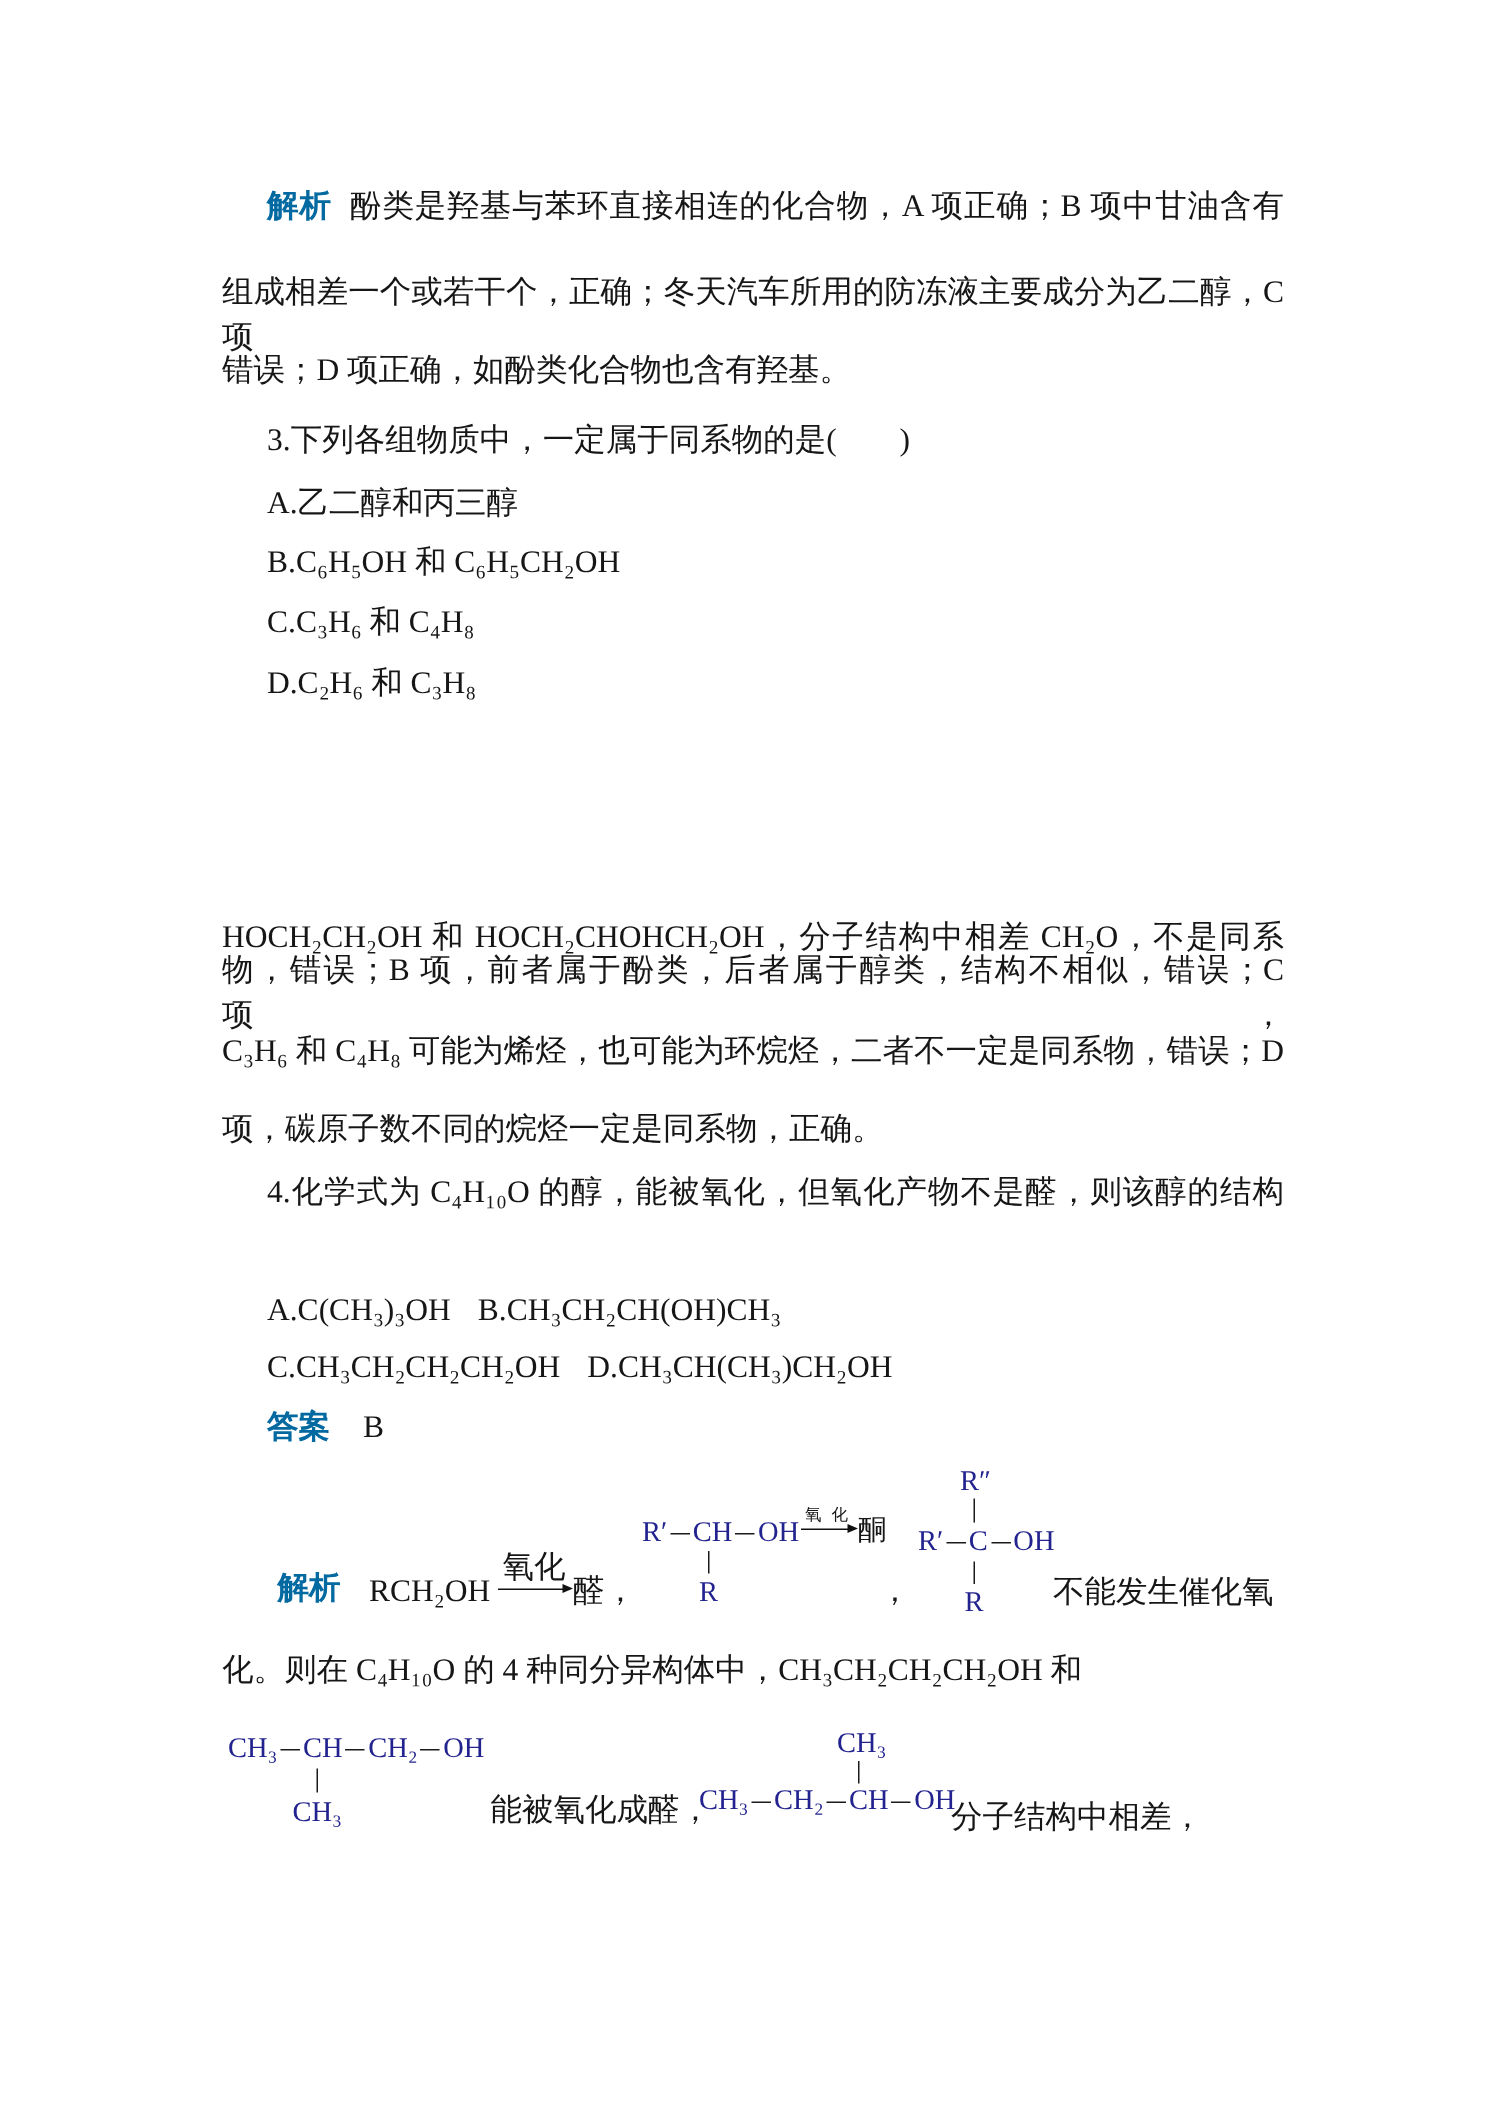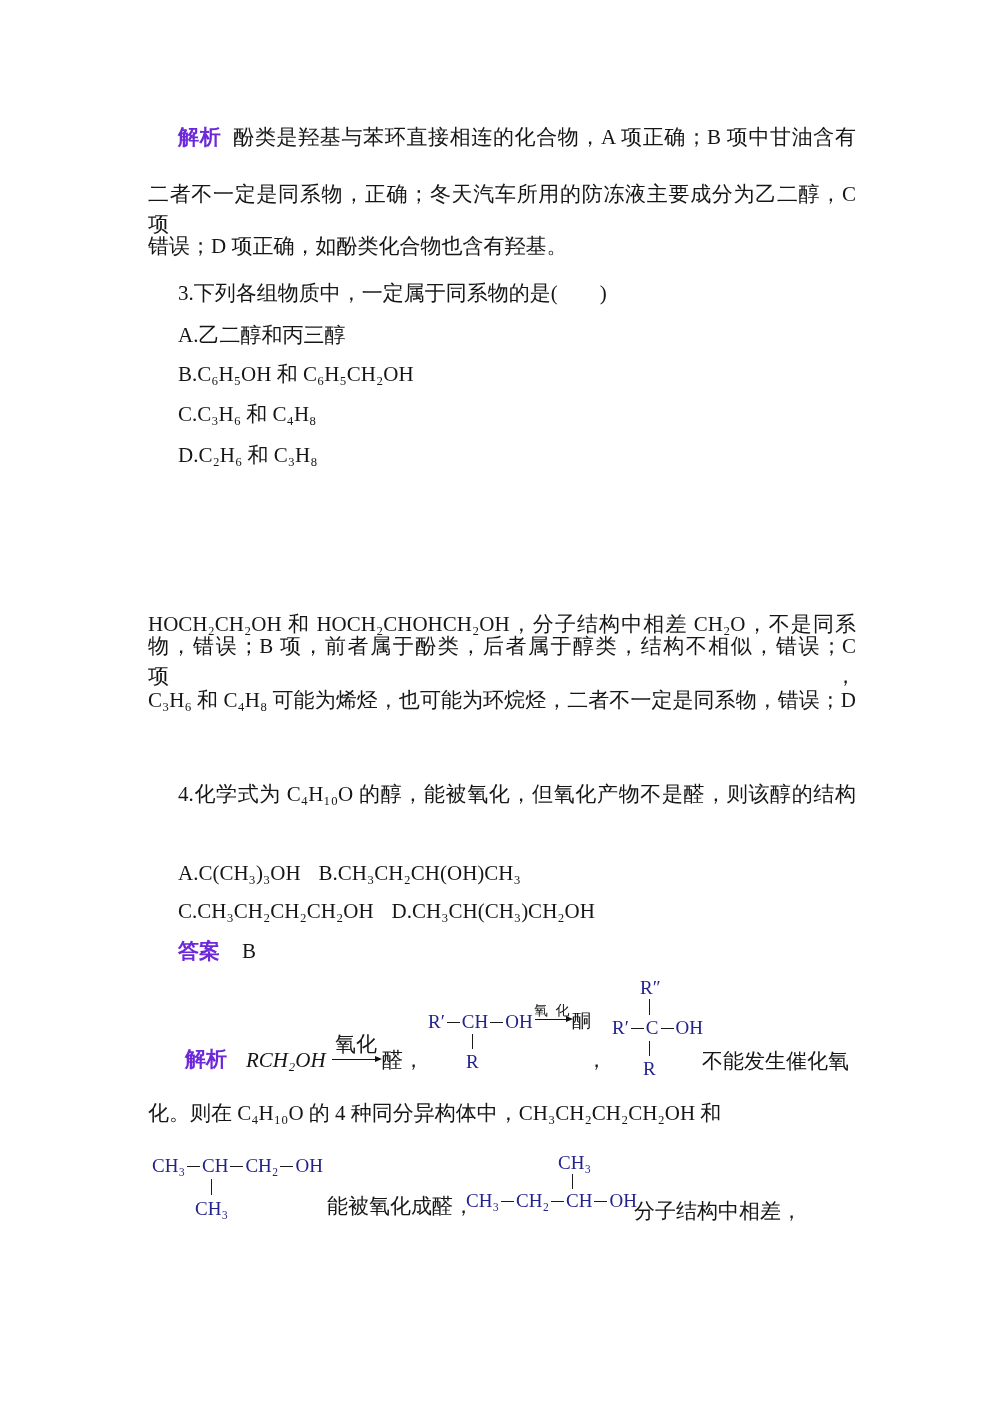--- a/index.html
+++ b/index.html
@@ -16,30 +16,30 @@
     position:absolute;
     left:148px;
     width:708px;
     font-size:21px;
     line-height:30px;
     color:#161616;
   }
   .jfull{ text-align:justify; text-align-last:justify; }
   .indent{ text-indent:30px; }
   .red{
-    color:#6d28d9;
+    color:#0369a1;
     font-weight:bold;
     font-family:"Liberation Sans","DejaVu Sans",sans-serif;
     margin-right:12px;
   }
   .ansletter{ margin-left:10px; }
   .optgap{ margin-right:18px; }
   .abs{ position:absolute; }
   .body21{ font-size:21px; line-height:26px; color:#161616; }
-  .fml{ font-size:21px; line-height:26px; color:#161616;font-style:italic; }
+  .fml{ font-size:21px; line-height:26px; color:#161616; }
   
   .struct{
     position:absolute;
     font-size:19px;
     line-height:20px;
     color:#23238f;
   }
   .chain{ position:absolute; display:flex; align-items:center; white-space:nowrap; }
   .atom{ flex:none; }
   .bond{
@@ -56,21 +56,21 @@
   }
   .blabel{ position:absolute; }
   
   .rxn{
     position:absolute;
     display:flex;
     flex-direction:column;
     align-items:center;
   }
   .rxn-label{ font-size:21px; line-height:24px; color:#161616; }
-  .rxn.small .rxn-label{ font-size:14px; line-height:13px; letter-spacing:2px; }
+  .rxn.small .rxn-label{ font-size:11px; line-height:13px; letter-spacing:2px; }
   .shaft{
     position:relative;
     height:0;
     border-top:1.6px solid #111;
     margin-top:3px;
   }
   .rxn.small .shaft{ margin-top:2px; }
   .shaft::after{
     content:"";
     position:absolute;
@@ -81,32 +81,33 @@
     border-bottom:3.6px solid transparent;
     border-left:7px solid #111;
   }
 </style>
 </head>
 <body>
 
 <div class="page">
 
   <div class="line jfull indent" style="top:122px"><span class="red">解析</span><span>酚类是羟基与苯环直接相连的化合物，A 项正确；B 项中甘油含有</span></div>
-  <div class="line jfull" style="top:179px">二者不一定是同系物，正确；冬天汽车所用的防冻液主要成分为乙二醇，C 项</div>
+  <div class="line jfull" style="top:179px">组成相差一个或若干个，正确；冬天汽车所用的防冻液主要成分为乙二醇，C 项</div>
   <div class="line" style="top:231px">错误；D 项正确，如酚类化合物也含有羟基。</div>
 
   <div class="line indent" style="top:278px">3.下列各组物质中，一定属于同系物的是(　　)</div>
   <div class="line indent" style="top:320px">A.乙二醇和丙三醇</div>
   <div class="line indent" style="top:359px">B.C₆H₅OH 和 C₆H₅CH₂OH</div>
   <div class="line indent" style="top:399px">C.C₃H₆ 和 C₄H₈</div>
   <div class="line indent" style="top:440px">D.C₂H₆ 和 C₃H₈</div>
 
   <div class="line jfull" style="top:609px">HOCH₂CH₂OH 和 HOCH₂CHOHCH₂OH，分子结构中相差 CH₂O，不是同系</div>
   <div class="line jfull" style="top:631px">物，错误；B 项，前者属于酚类，后者属于醇类，结构不相似，错误；C 项，</div>
   <div class="line jfull" style="top:685px">C₃H₆ 和 C₄H₈ 可能为烯烃，也可能为环烷烃，二者不一定是同系物，错误；D</div>
+  <div class="line" style="top:737px">项，碳原子数不同的烷烃一定是同系物，正确。</div>
 
   <div class="line jfull indent" style="top:779px">4.化学式为 C₄H₁₀O 的醇，能被氧化，但氧化产物不是醛，则该醇的结构</div>
   <div class="line indent" style="top:858px"><span class="optgap">A.C(CH₃)₃OH</span><span>B.CH₃CH₂CH(OH)CH₃</span></div>
   <div class="line indent" style="top:936px"><span class="red">答案</span><span class="ansletter">B</span></div>
   <div class="line indent" style="top:896px"><span class="optgap">C.CH₃CH₂CH₂CH₂OH</span><span>D.CH₃CH(CH₃)CH₂OH</span></div>
 
   <span class="abs red" style="left:185px;top:1046px;font-size:21px;line-height:26px">解析</span>
   <span class="abs fml" style="left:246px;top:1047px">RCH₂OH</span>
 
   <div class="rxn" style="left:332px;top:1032px">

